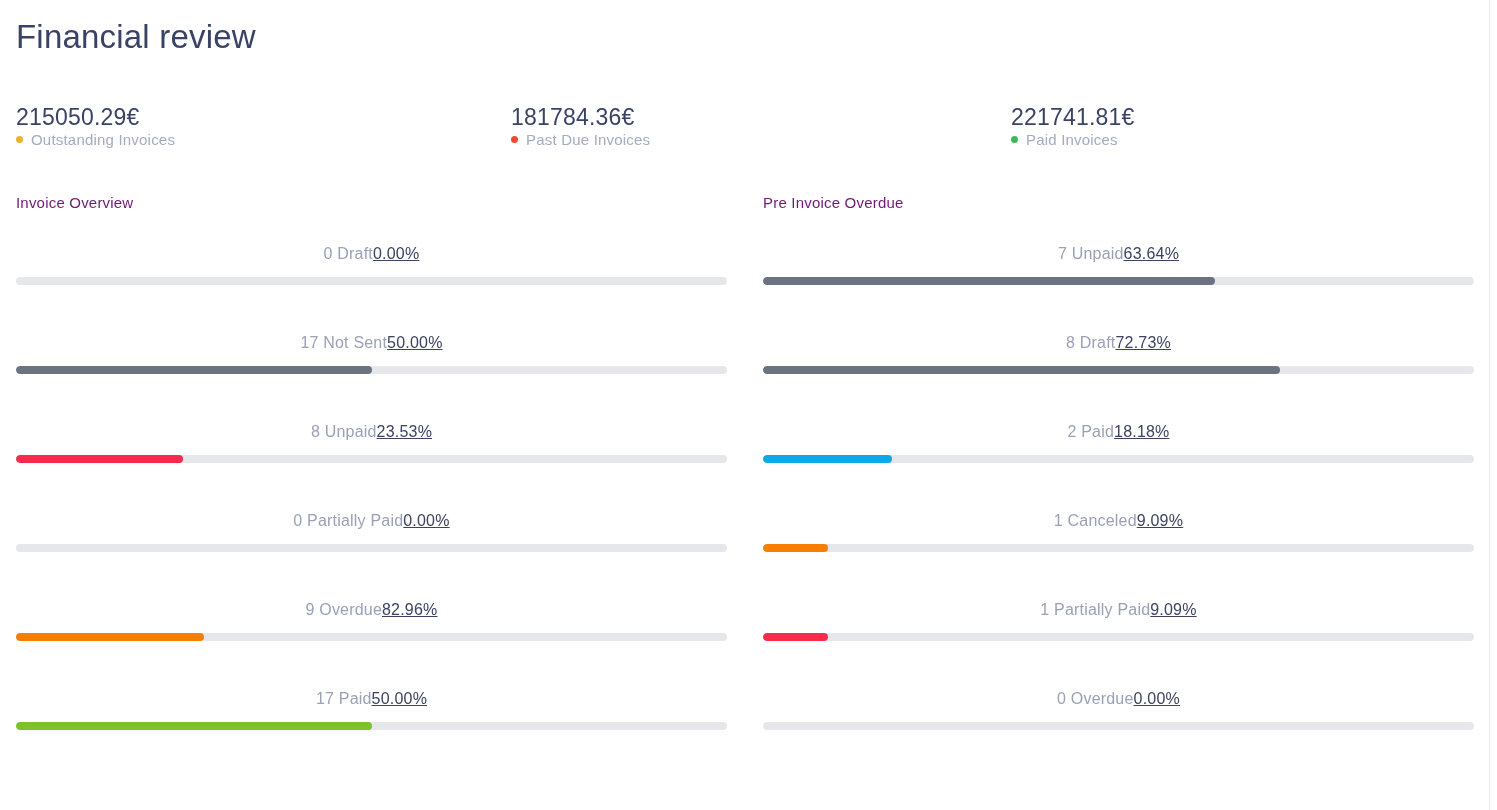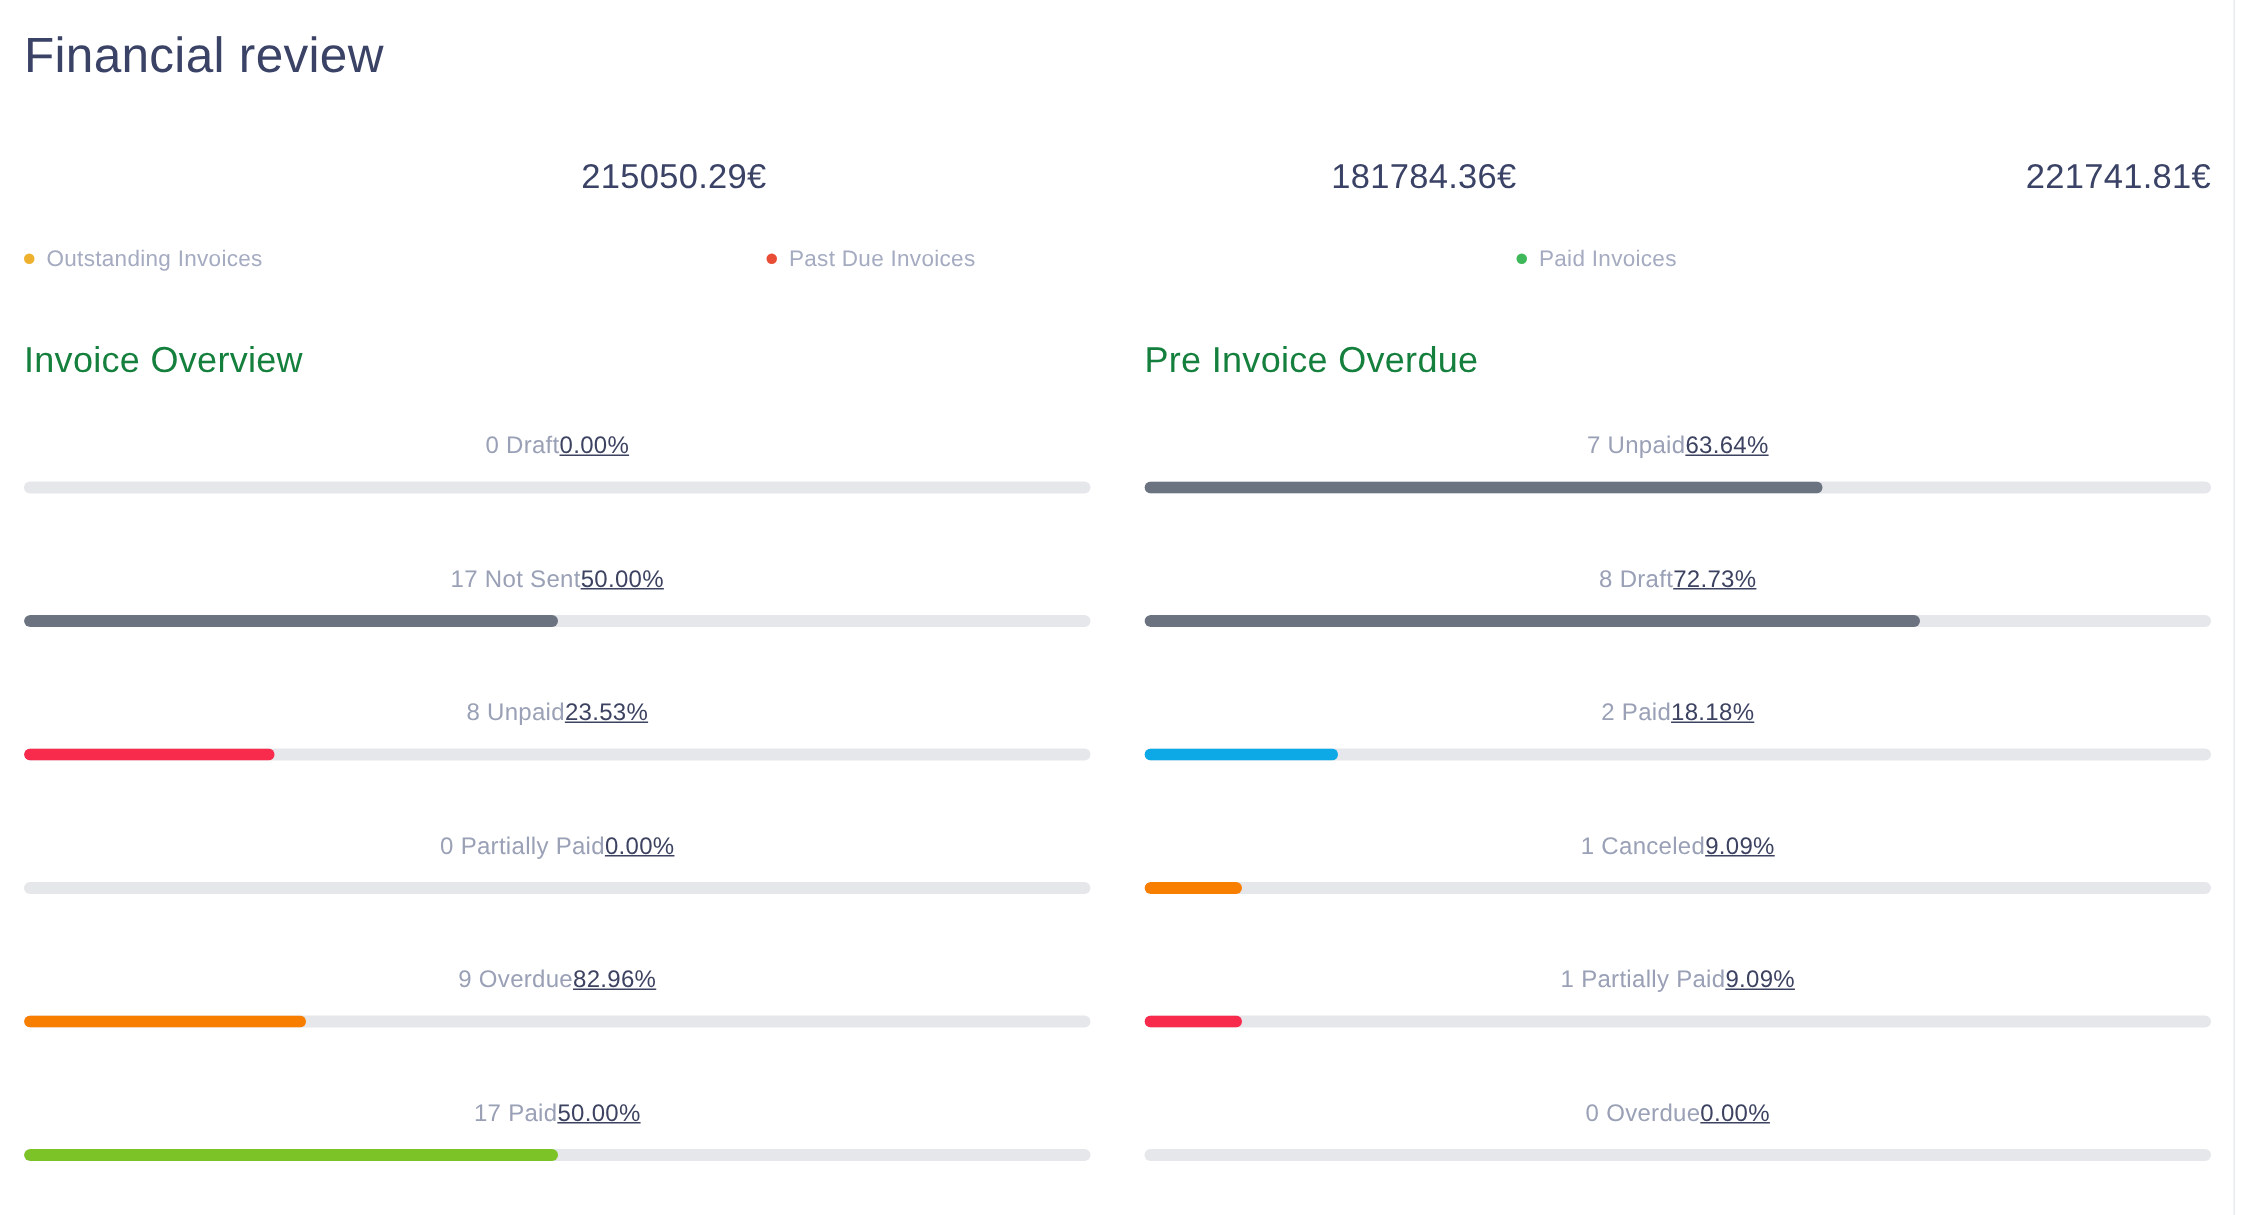--- a/index.html
+++ b/index.html
@@ -33,26 +33,25 @@
     margin-top: 48px;
   }
   .kpi:nth-child(1) { width: 495px; }
   .kpi:nth-child(2) { width: 500px; }
   .kpi:nth-child(3) { flex: 1; }
   .kpi-value {
     font-size: 23px;
     font-weight: 500;
     color: #3a4266;
     letter-spacing: 0.2px;
-    text-align: right;
   }
   .kpi-label-row {
     display: flex;
     align-items: center;
-    margin-top: 33px;
+    margin-top: 0;
   }
   .dot {
     width: 7px;
     height: 7px;
     border-radius: 50%;
     margin-right: 8px;
     flex: 0 0 auto;
   }
   .kpi-label {
     font-size: 15px;
@@ -61,23 +60,23 @@
   }
   
   .sections {
     display: grid;
     grid-template-columns: 1fr 1fr;
     column-gap: 36px;
     margin-top: 46px;
   }
   .section-title {
     margin: 0 0 34px 0;
-    font-size: 24px;
+    font-size: 15px;
     font-weight: 500;
-    color: #15803d;
+    color: #701a75;
     letter-spacing: 0.2px;
   }
   .bar-row { margin-bottom: 49px; }
   .bar-row-top {
     display: flex;
     justify-content: center;
     align-items: baseline;
   }
   .bar-label {
     font-size: 16px;

